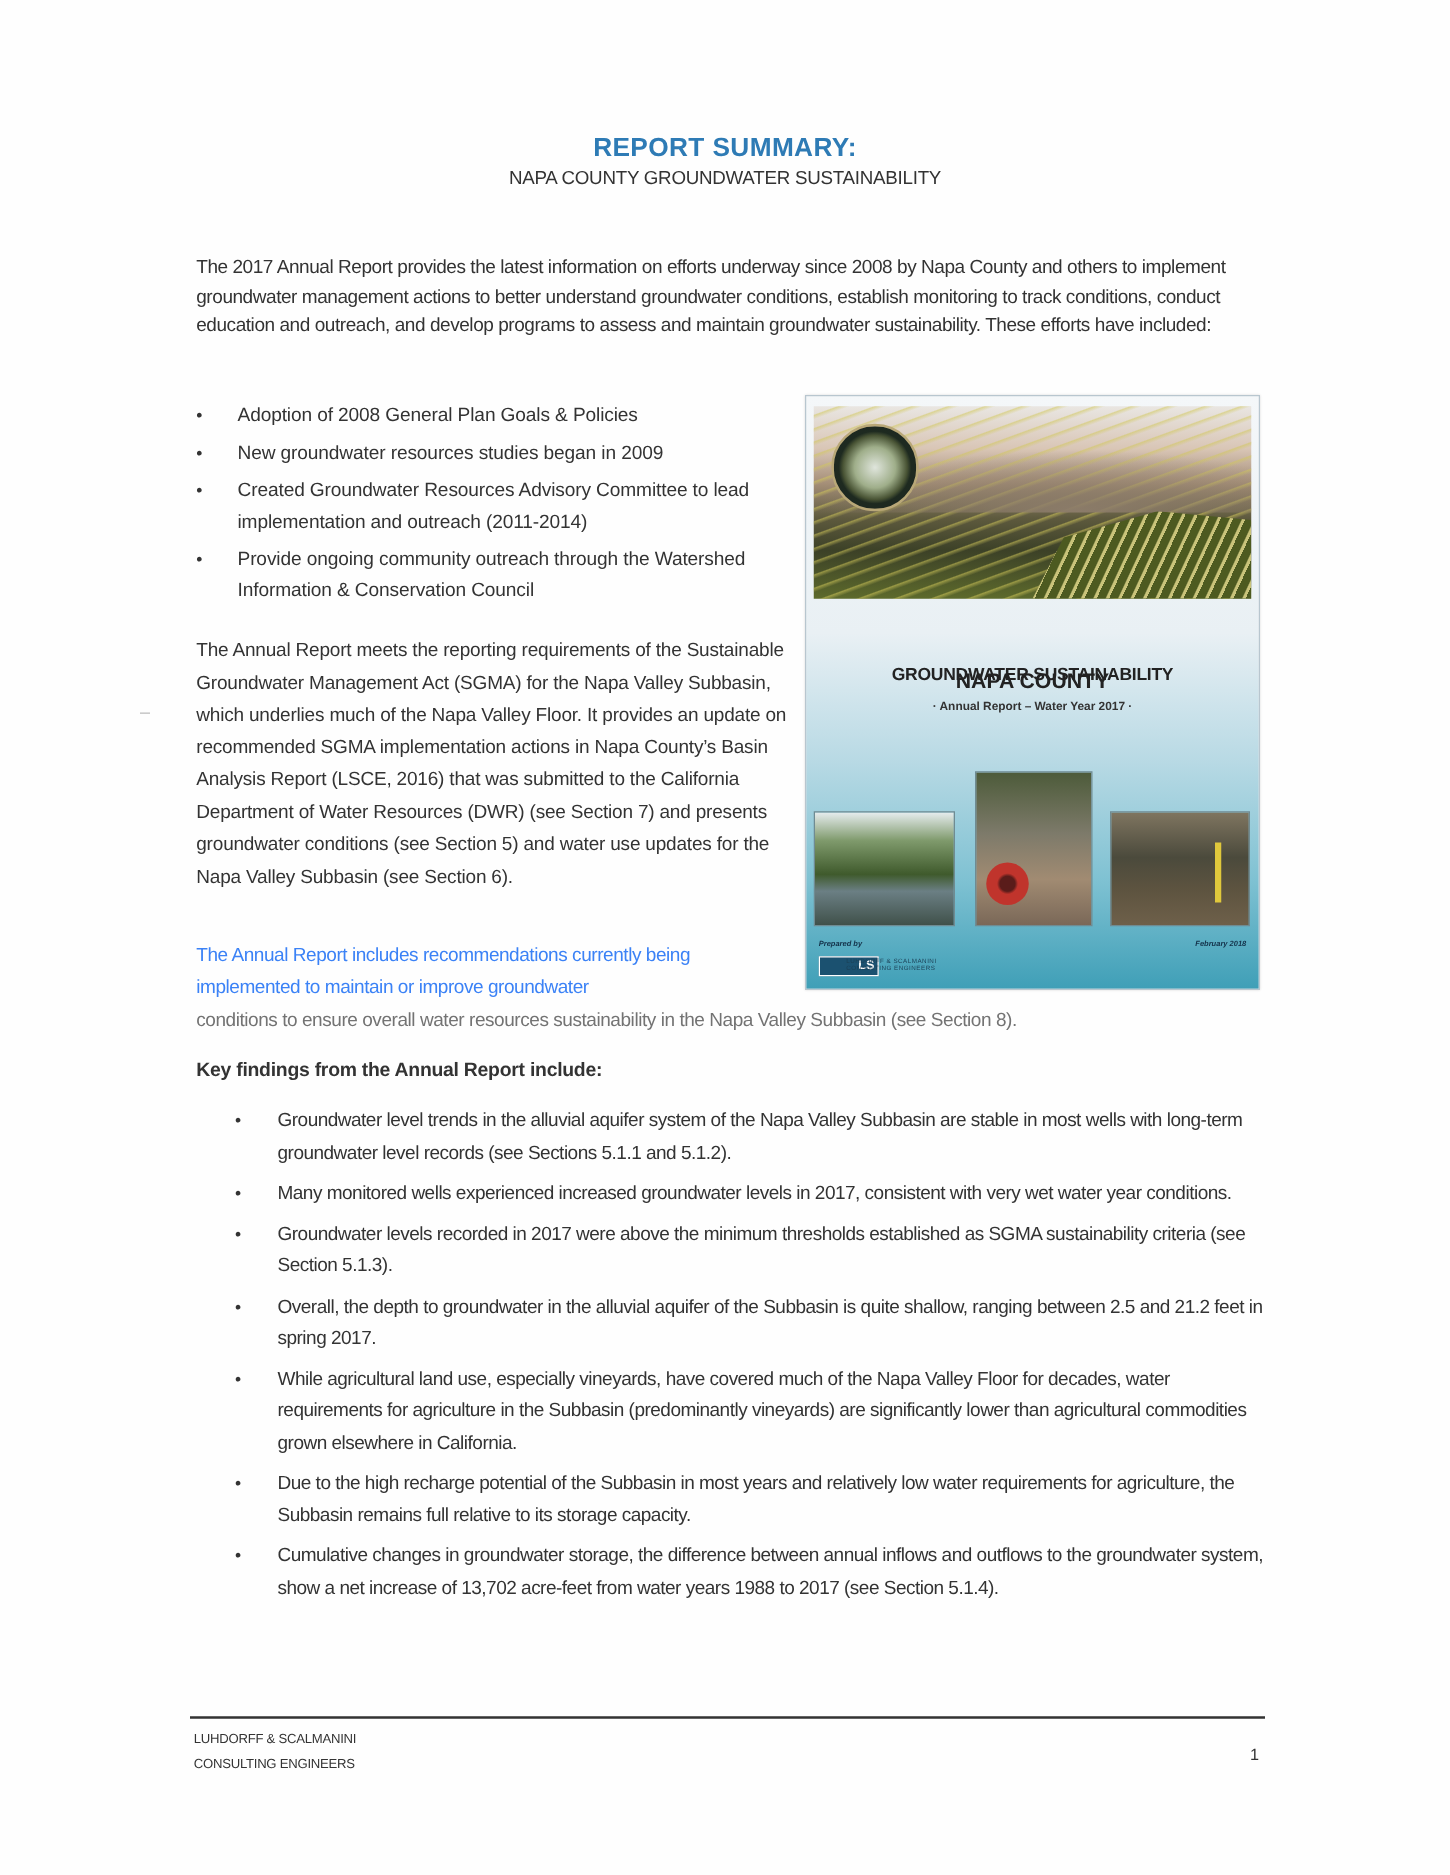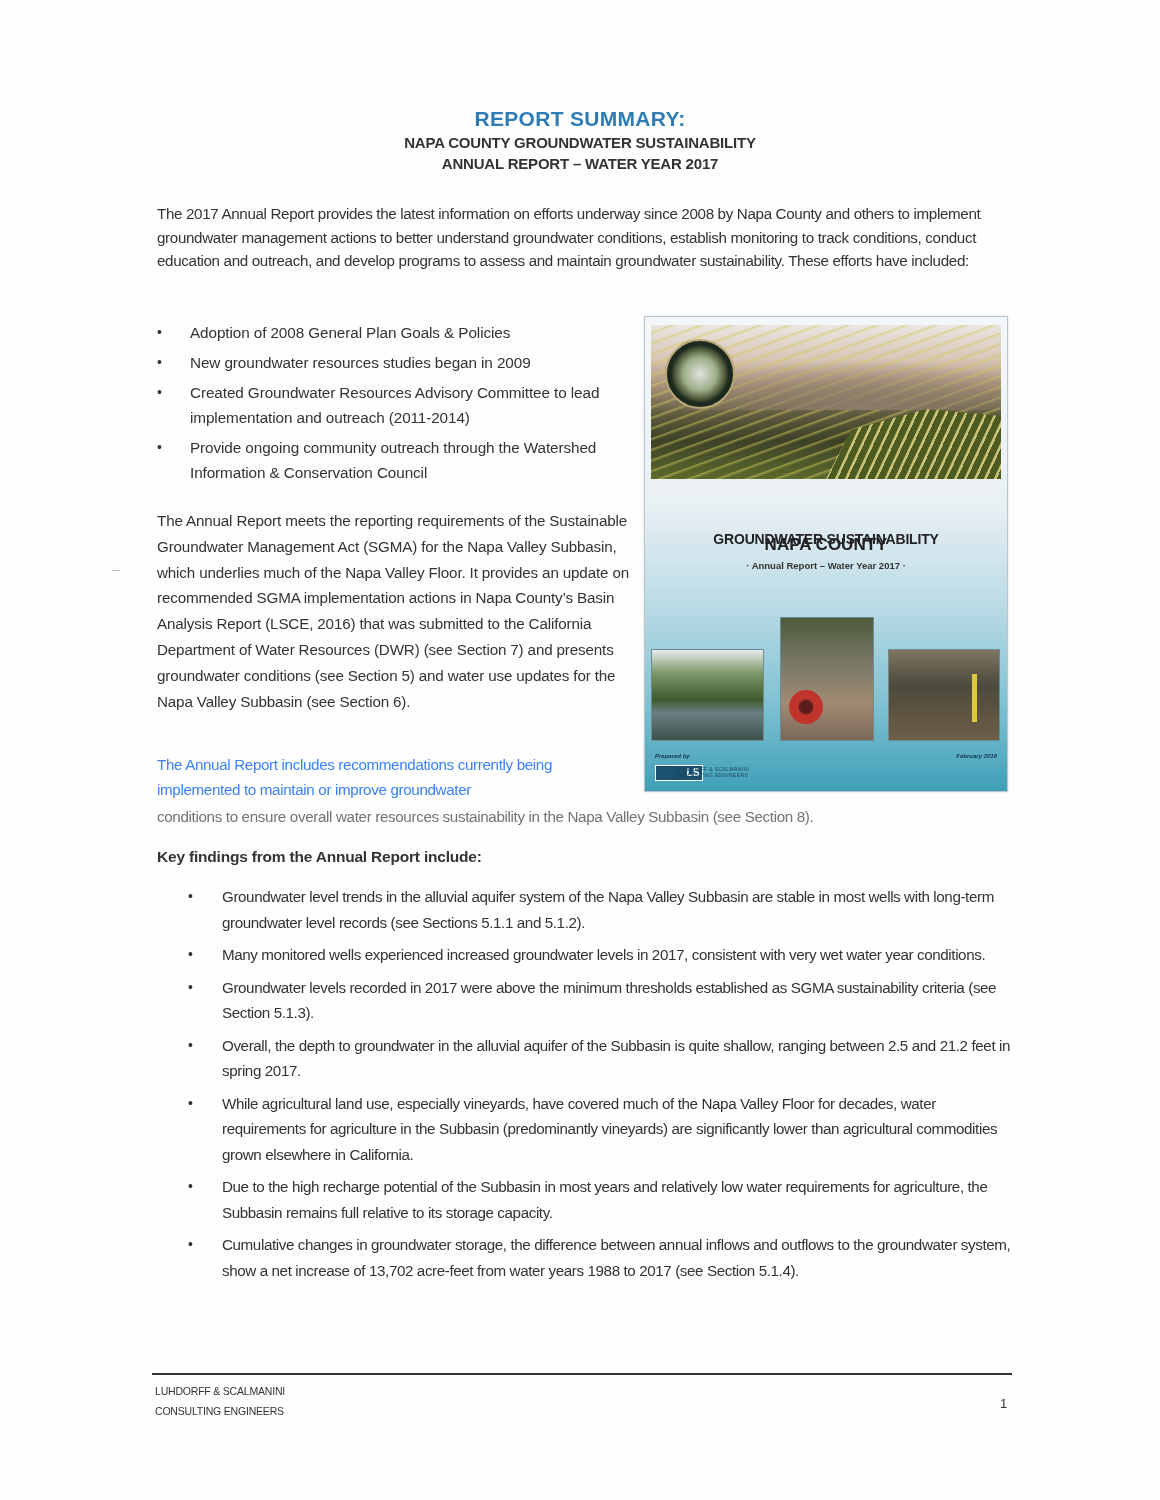--- a/index.html
+++ b/index.html
@@ -3,21 +3,21 @@
   <meta charset="utf-8">
   <style>
     html, body { margin: 0; padding: 0; }
     body {
       width: 1160px; height: 1500px; background: #fefefe; position: relative; overflow: hidden;
       font-family: "Liberation Sans", "DejaVu Sans", sans-serif; color: #2b2b2b;
     }
     .page { position: absolute; left: 0; top: 0; width: 1160px; height: 1500px; }
     .header { position: absolute; left: 0; width: 1160px; top: 106px; text-align: center; }
     .title { font-size: 21px; font-weight: bold; color: #2e7bb5; letter-spacing: 0.3px; line-height: 26px; }
-    .subtitle { font-size: 15px; font-weight: bold; color: #333; line-height: 21px; letter-spacing: -0.2px; }
+    .subtitle { font-size: 15px; font-weight: normal; color: #333; line-height: 21px; letter-spacing: -0.2px; }
     .intro {
       position: absolute; left: 157px; top: 202px; width: 855px;
       font-size: 15.2px; line-height: 23.5px; color: #333; letter-spacing: -0.35px;
     }
     .efforts { position: absolute; left: 157px; top: 320px; width: 470px; margin: 0; padding: 0; list-style: none; }
     .efforts li { position: relative; padding-left: 33px; font-size: 15.3px; line-height: 25px; margin-bottom: 5px; color: #333; letter-spacing: -0.1px; }
     .efforts li .bullet { position: absolute; left: 0; top: 0; font-size: 14px; }
     .para2 {
       position: absolute; left: 157px; top: 508px; width: 480px;
       font-size: 15.2px; line-height: 25.8px; color: #333; letter-spacing: -0.15px;
@@ -93,21 +93,20 @@
 </head>
 <body>
 
 <div class="page">
 
   <div class="tick"></div>
 
   <div class="header">
     <div class="title">REPORT SUMMARY:</div>
     <div class="subtitle">NAPA COUNTY GROUNDWATER SUSTAINABILITY</div>
-    <div class="subtitle">ANNUAL REPORT – WATER YEAR 2017</div>
   </div>
 
   <p class="intro" style="margin:0">The 2017 Annual Report provides the latest information on efforts underway since 2008 by Napa County and others to implement groundwater management actions to better understand groundwater conditions, establish monitoring to track conditions, conduct education and outreach, and develop programs to assess and maintain groundwater sustainability. These efforts have included:</p>
 
   <ul class="efforts">
     <li><span class="bullet">•</span><span>Adoption of 2008 General Plan Goals &amp; Policies</span></li>
     <li><span class="bullet">•</span><span>New groundwater resources studies began in 2009</span></li>
     <li><span class="bullet">•</span><span>Created Groundwater Resources Advisory Committee to lead implementation and outreach (2011-2014)</span></li>
     <li><span class="bullet">•</span><span>Provide ongoing community outreach through the Watershed Information &amp; Conservation Council</span></li>
   </ul>

